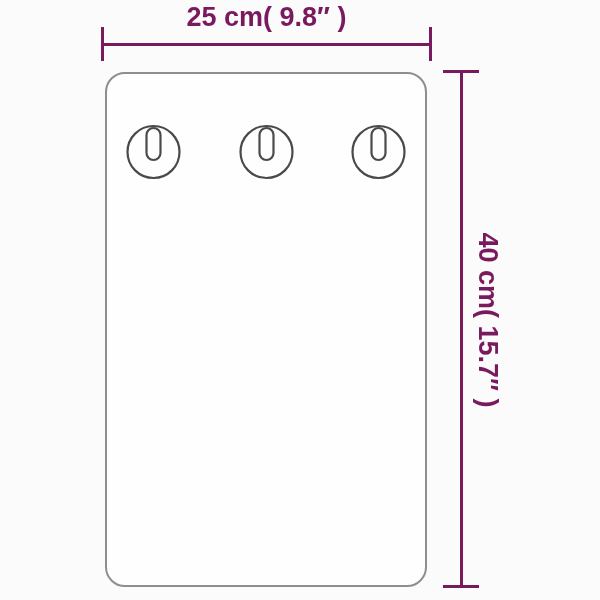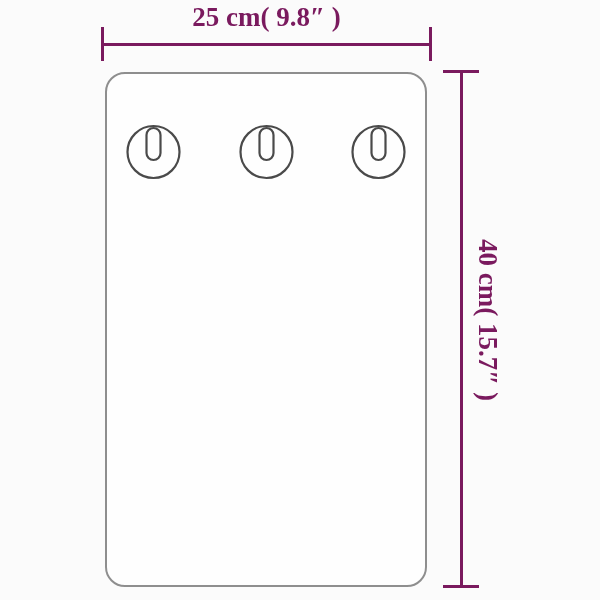--- a/index.html
+++ b/index.html
@@ -13,21 +13,20 @@
   body{
     width:600px;height:600px;
     background:var(--background);
     font-family:"Liberation Sans", sans-serif;
     overflow:hidden;
   }
   .stage{
     position:relative;
     width:600px;height:433px;
     background:var(--background);
-    font-family:Liberation Serif, serif;
   }
   
   .panel{
     position:absolute;
     left:105px;top:72px;
     width:322px;height:515px;
     box-sizing:border-box;
     border:2px solid var(--panel-border);
     border-radius:20px;
     background:var(--panel-fill);

